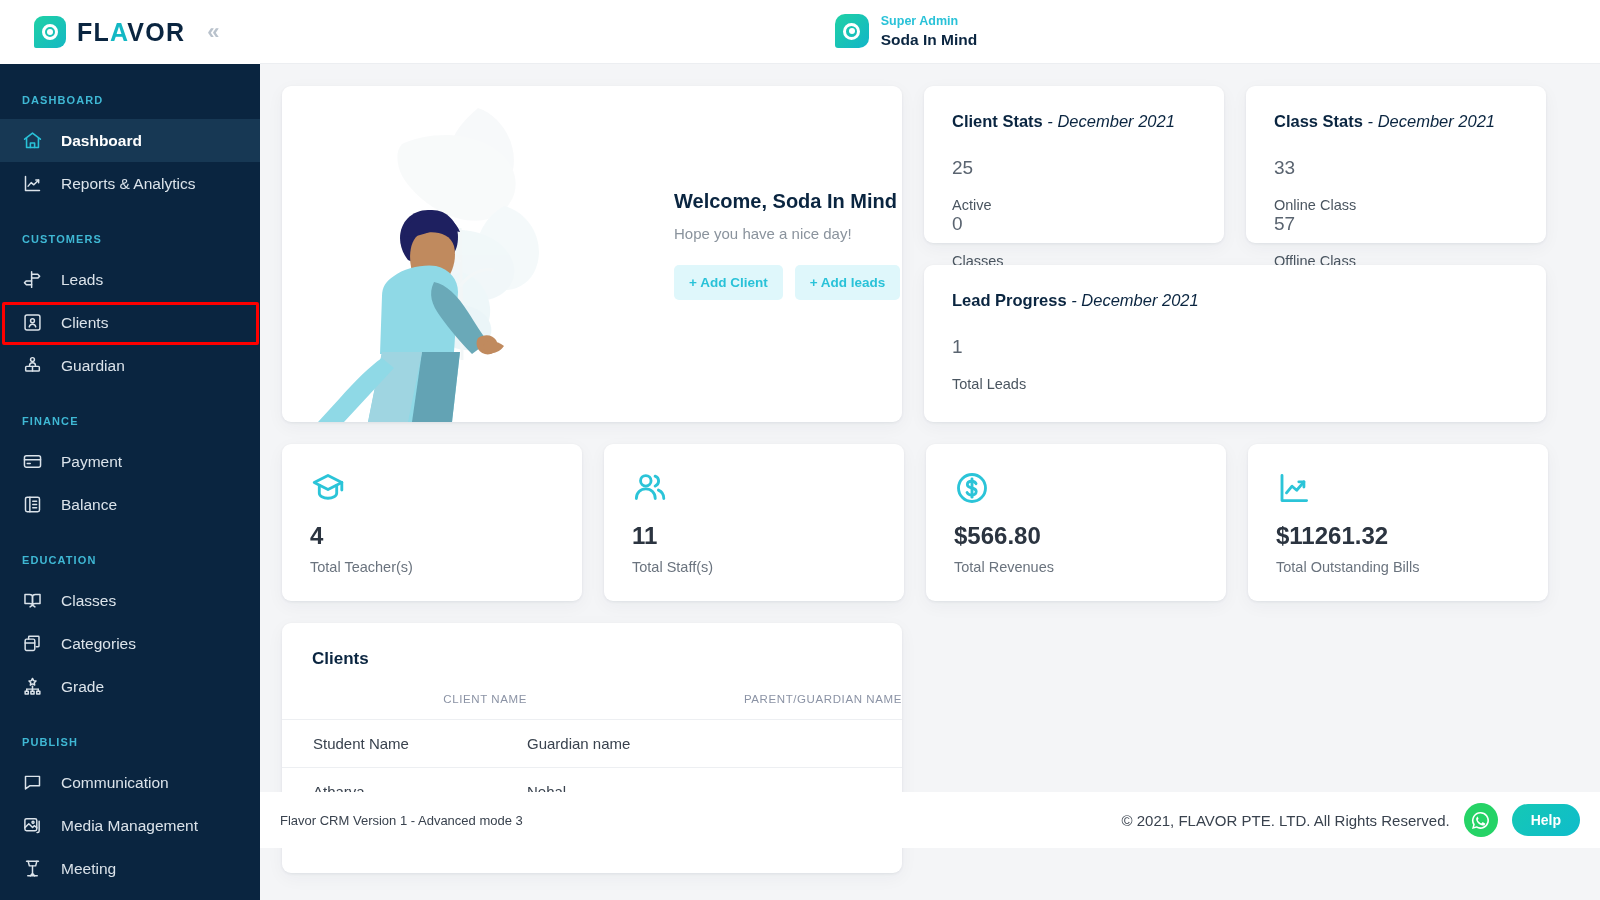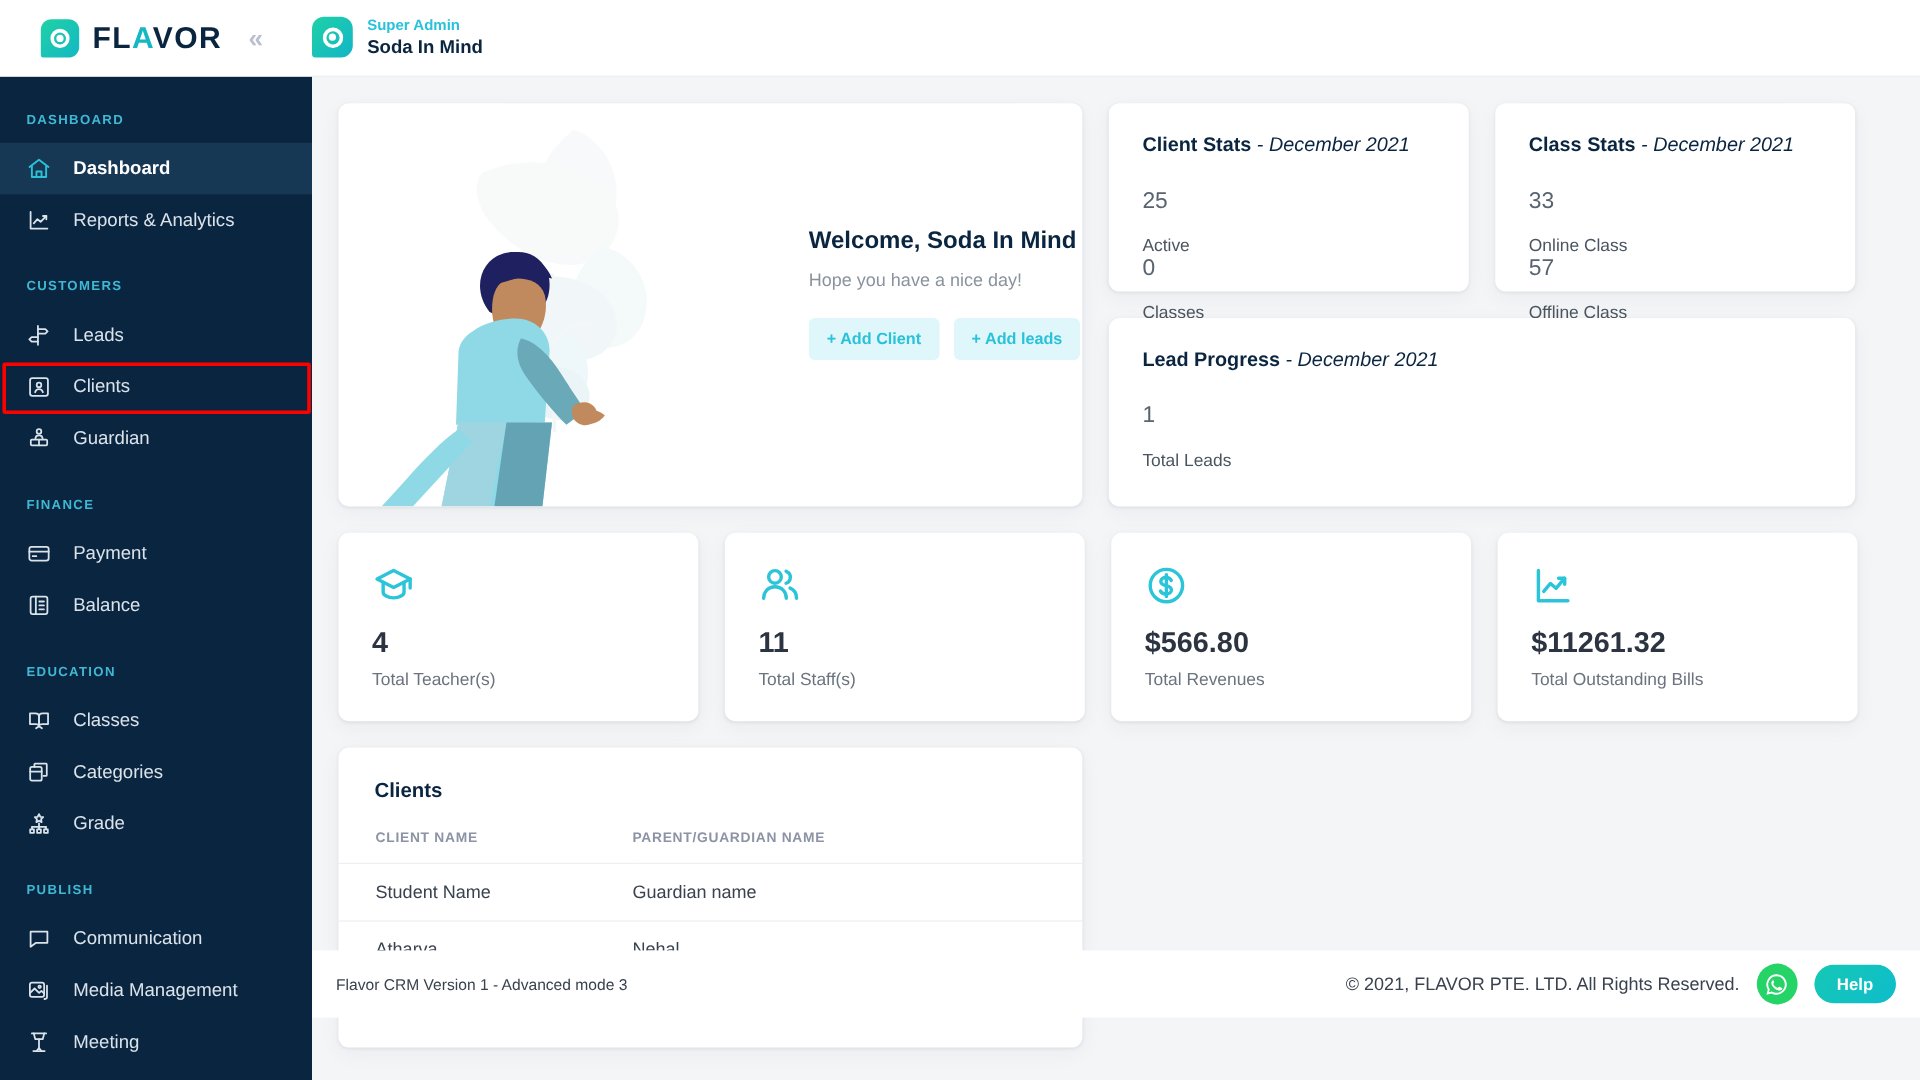--- a/index.html
+++ b/index.html
@@ -68,21 +68,21 @@
     width: 257px; height: 43px;
     border: 3px solid #fe0000; border-radius: 2px;
     pointer-events: none;
   }
 
   
   #topbar {
     position: absolute; left: 260px; top: 0;
     width: 1340px; height: 64px; background: #ffffff;
     border-bottom: 1px solid #eceef1;
-    display: flex; align-items: center; justify-content: flex-start;
+    display: flex; align-items: center; justify-content: center;
     padding-right: 48px;
   }
   .user-chip { display: flex; align-items: center; gap: 12px; cursor: pointer; }
   .user-avatar {
     width: 34px; height: 34px; border-radius: 10px 10px 10px 3px;
     background: linear-gradient(135deg, #1fd1a5 0%, #12b5c8 100%);
     display: flex; align-items: center; justify-content: center;
   }
   .user-avatar .ring { width: 17px; height: 17px; border-radius: 50%; border: 3px solid #fff;
     display:flex; align-items:center; justify-content:center; }
@@ -137,21 +137,21 @@
   .kpi .ic { height: 38px; color: #2bc4d8; }
   .kpi .ic svg { display: block; }
   .kpi-num { font-size: 24px; font-weight: 700; color: #2b3440; margin-top: 14px; }
   .kpi-lbl { font-size: 14.5px; color: #6a737e; margin-top: 9px; }
 
   
   .clients-card { width: 620px; height: 250px; padding: 26px 0 0 0; overflow: hidden; }
   .clients-title { font-size: 17px; font-weight: 700; color: #0a2540; padding: 0 30px; }
   table.clients { width: 100%; border-collapse: collapse; margin-top: 24px; }
   table.clients th {
-    text-align: left; font-size: 11.5px; letter-spacing: .6px; font-weight: 700;
+    text-align: right; font-size: 11.5px; letter-spacing: .6px; font-weight: 400;
     color: #8b93a5; padding: 0 0 14px 0; border-bottom: 1px solid #edeff2;
   }
   table.clients td {
     font-size: 15px; color: #39424e; padding: 15px 0; border-bottom: 1px solid #edeff2;
   }
   table.clients th:first-child, table.clients td:first-child { padding-left: 31px; width: 245px; }
   table.clients th:nth-child(2), table.clients td:nth-child(2) { padding-left: 0; margin-left: 48px; }
 
   .rev-card { width: 622px; height: 250px; padding: 26px 30px 0 30px; overflow: hidden; }
   .rev-title { font-size: 17px; color: #0a2540; }

